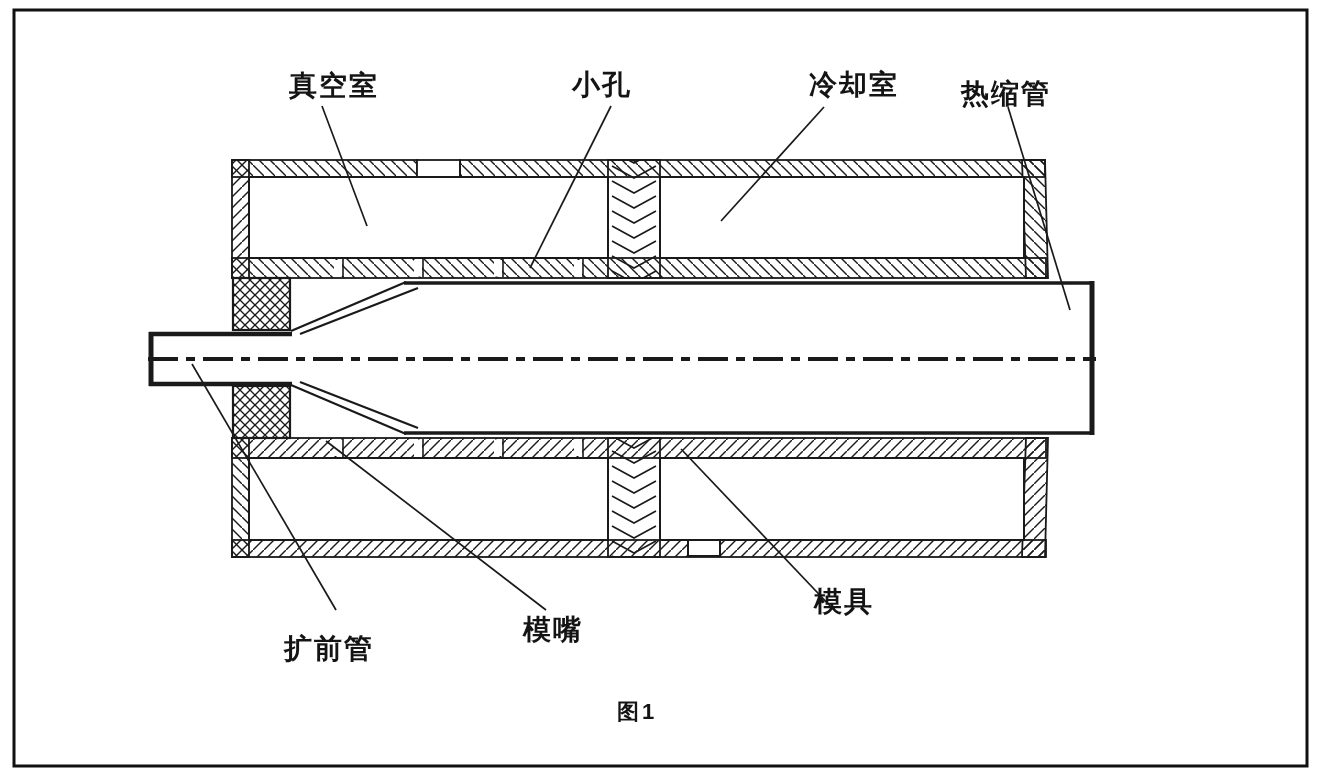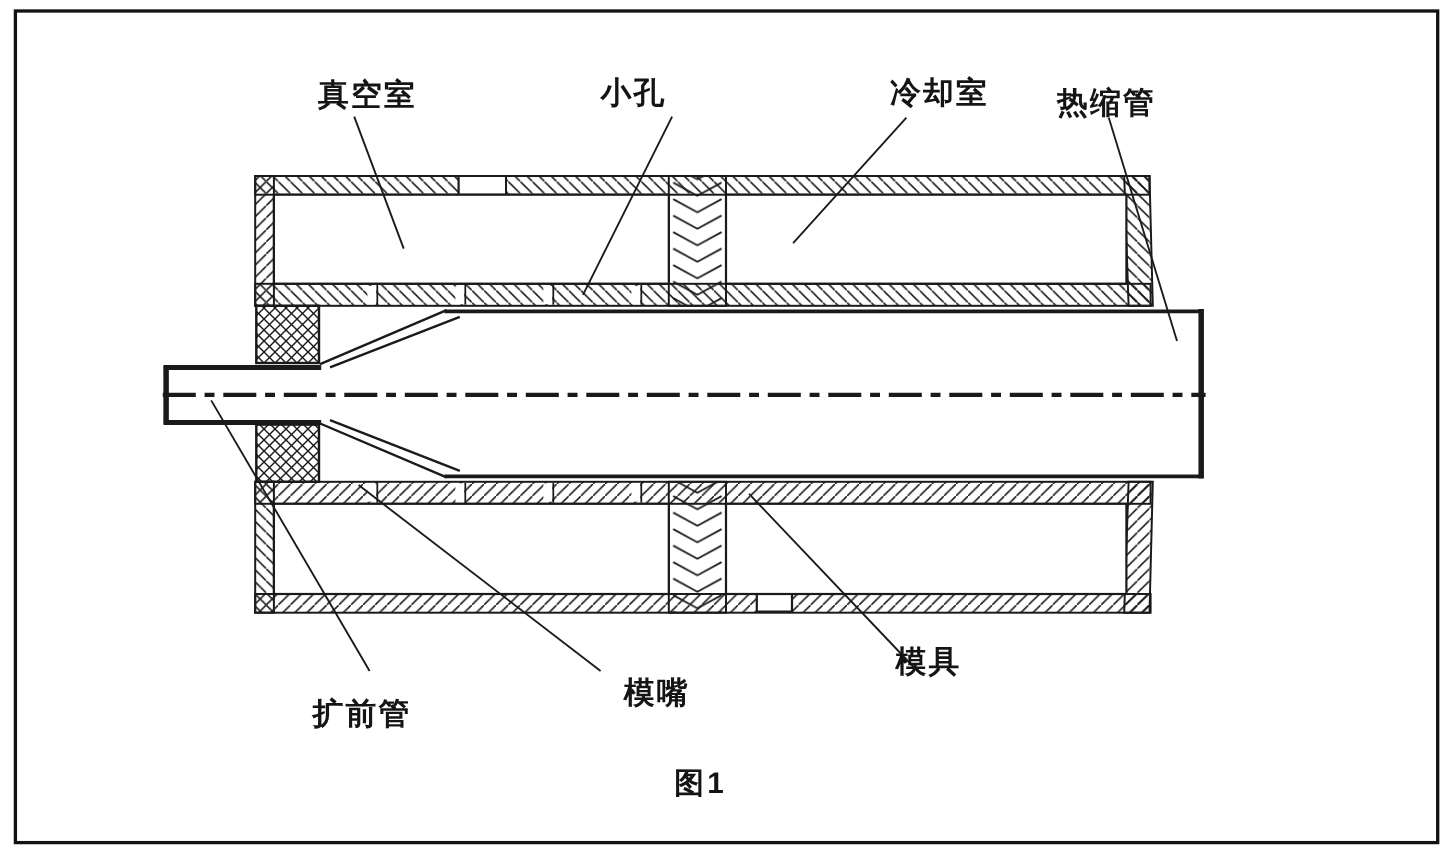--- a/index.html
+++ b/index.html
@@ -6,21 +6,21 @@
   #stage{
     position:relative;width:1321px;height:777px;background:#fff;
     font-family:Liberation Sans, sans-serif;overflow:hidden;padding-left:20px;
   }
   #stage svg{position:absolute;left:0;top:0;}
   .lbl{
     position:absolute;transform:translate(-50%,-50%);
     font-weight:700;font-size:28px;color:#141414;letter-spacing:2px;
     white-space:nowrap;line-height:1;
   }
-  .caption{font-size:27px;letter-spacing:3px;}
+  .caption{font-size:22px;letter-spacing:3px;}
 </style>
 </head>
 <body>
 
 <div id="stage">
 
   <svg width="1321" height="777" viewBox="0 0 1321 777">
     <defs>
 
       <pattern id="hatchA" patternUnits="userSpaceOnUse" width="11" height="11">
@@ -126,21 +126,21 @@
       <line x1="611" y1="106" x2="530" y2="268"></line>
       <line x1="824" y1="107" x2="721" y2="221"></line>
       <line x1="1008" y1="107" x2="1070" y2="310"></line>
       <line x1="192" y1="364" x2="336" y2="610"></line>
       <line x1="326" y1="441" x2="546" y2="610"></line>
       <line x1="681" y1="449" x2="834" y2="610"></line>
     </g>
   </svg>
 
   <div class="lbl" style="left:334px;top:86px;">真空室</div>
-  <div class="lbl" style="left:576px;top:85px;">小孔</div>
+  <div class="lbl" style="left:602px;top:85px;">小孔</div>
   <div class="lbl" style="left:854px;top:85px;">冷却室</div>
   <div class="lbl" style="left:1006px;top:94px;">热缩管</div>
   <div class="lbl" style="left:329px;top:632px;margin-top:17px;">扩前管</div>
-  <div class="lbl" style="left:553px;top:630px;margin-left:44px;">模嘴</div>
+  <div class="lbl" style="left:553px;top:630px;">模嘴</div>
   <div class="lbl" style="left:844px;top:602px;">模具</div>
   <div class="lbl caption" style="left:637px;top:712px;">图1</div>
 
 </div>
 
 </body></html>

